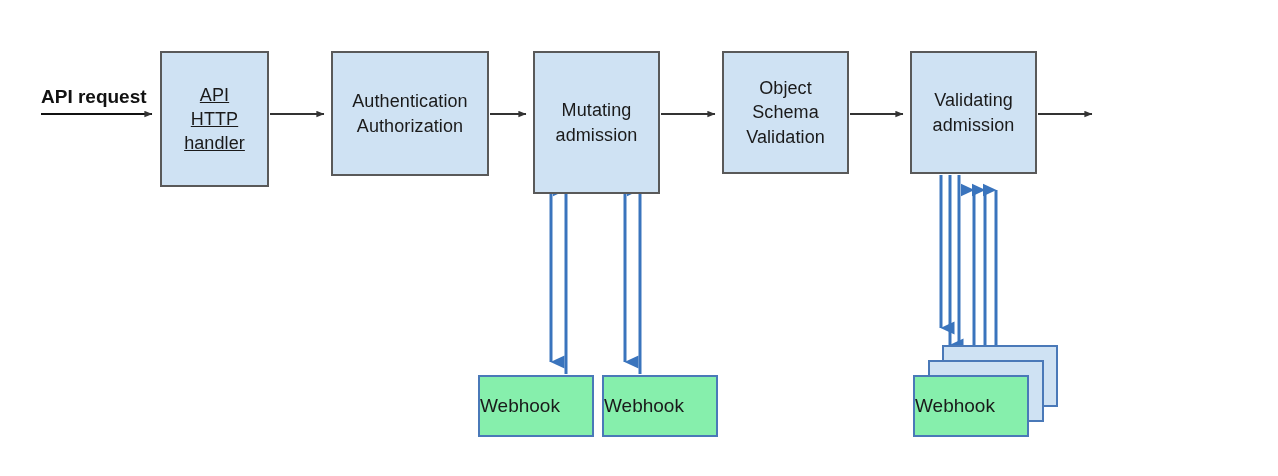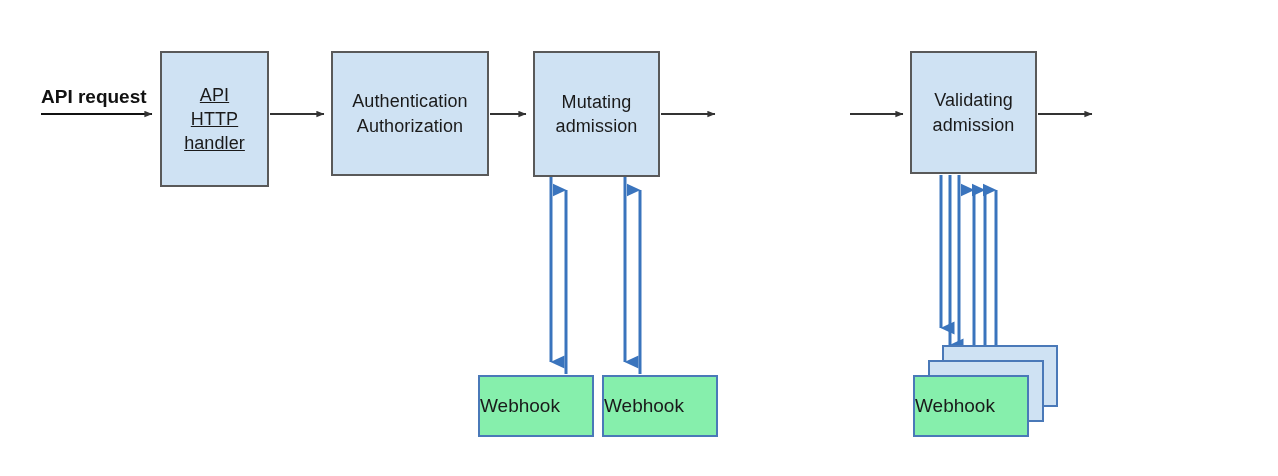--- a/index.html
+++ b/index.html
@@ -146,27 +146,34 @@
     </span>
   </div>
 
   <div class="node" style="left:331px; top:51px; width:158px; height:125px;">
     <span class="label">
       <span>Authentication</span><br>
       <span>Authorization</span>
     </span>
   </div>
 
-  <div class="node" style="left:533px; top:51px; width:127px; height:126px;">
+  <div class="node" style="left:533px; top:51px; width:127px; height:143px;">
     <span class="label">
       <span>Mutating</span><br>
       <span>admission</span>
     </span>
   </div>
 
+  <div class="node" style="left:722px; top:51px; width:127px; height:123px;">
+    <span class="label">
+      <span>Object</span><br>
+      <span>Schema</span><br>
+      <span>Validation</span>
+    </span>
+  </div>
 
   <div class="node" style="left:910px; top:51px; width:127px; height:123px;">
     <span class="label">
       <span>Validating</span><br>
       <span>admission</span>
     </span>
   </div>
 
 
   <div class="webhook" style="left:478px; top:375px; width:116px; height:62px;">

